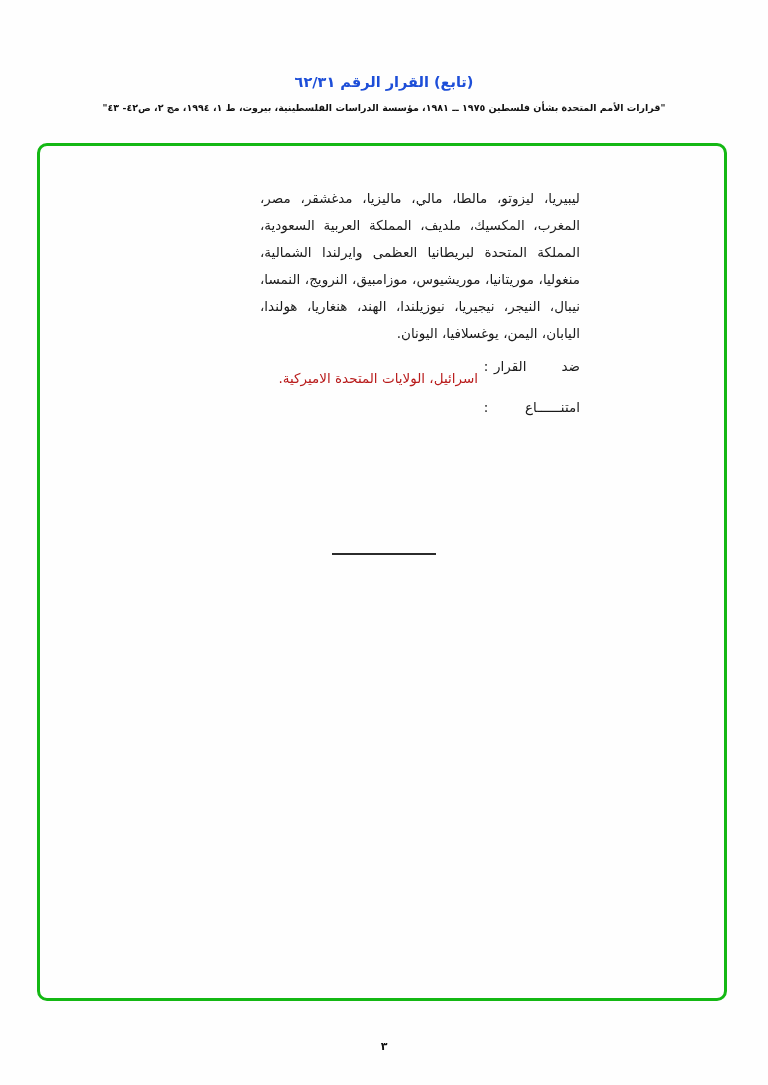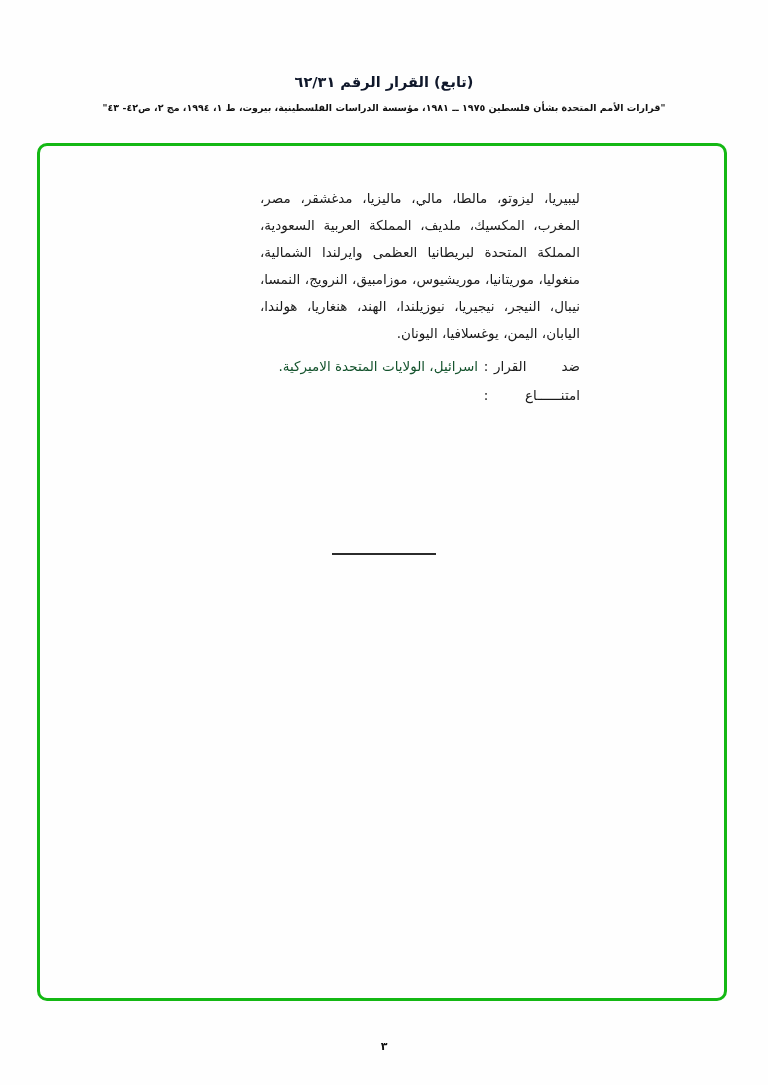--- a/index.html
+++ b/index.html
@@ -29,21 +29,21 @@
     left: 0;
     right: 0;
     text-align: center;
     direction: rtl;
   }
   .doc-title {
     font-size: 14.5px;
     font-weight: bold;
     letter-spacing: 0.5px;
     line-height: 1.5;
-    color: #0f172a;
+    color: #1d4ed8;
     text-align: center;
   }
   .doc-source {
     margin-top: 7px;
     font-size: 9.5px;
     font-weight: bold;
     line-height: 1.5;
     color: #111111;
   }
 
@@ -102,21 +102,22 @@
   }
   .vote-colon {
     flex: 0 0 16px;
     text-align: center;
     color: #1a1a1a;
   }
   .vote-values {
     flex: 1 1 auto;
     text-align: justify;
     text-align-last: right;
-    color: #14532d;
+    color: #b91c1c;
+    margin-top: 12px;
   }
 
   
   .divider-wrap {
     position: absolute;
     top: 553px;
     left: 0;
     right: 0;
     display: flex;
     justify-content: center;

